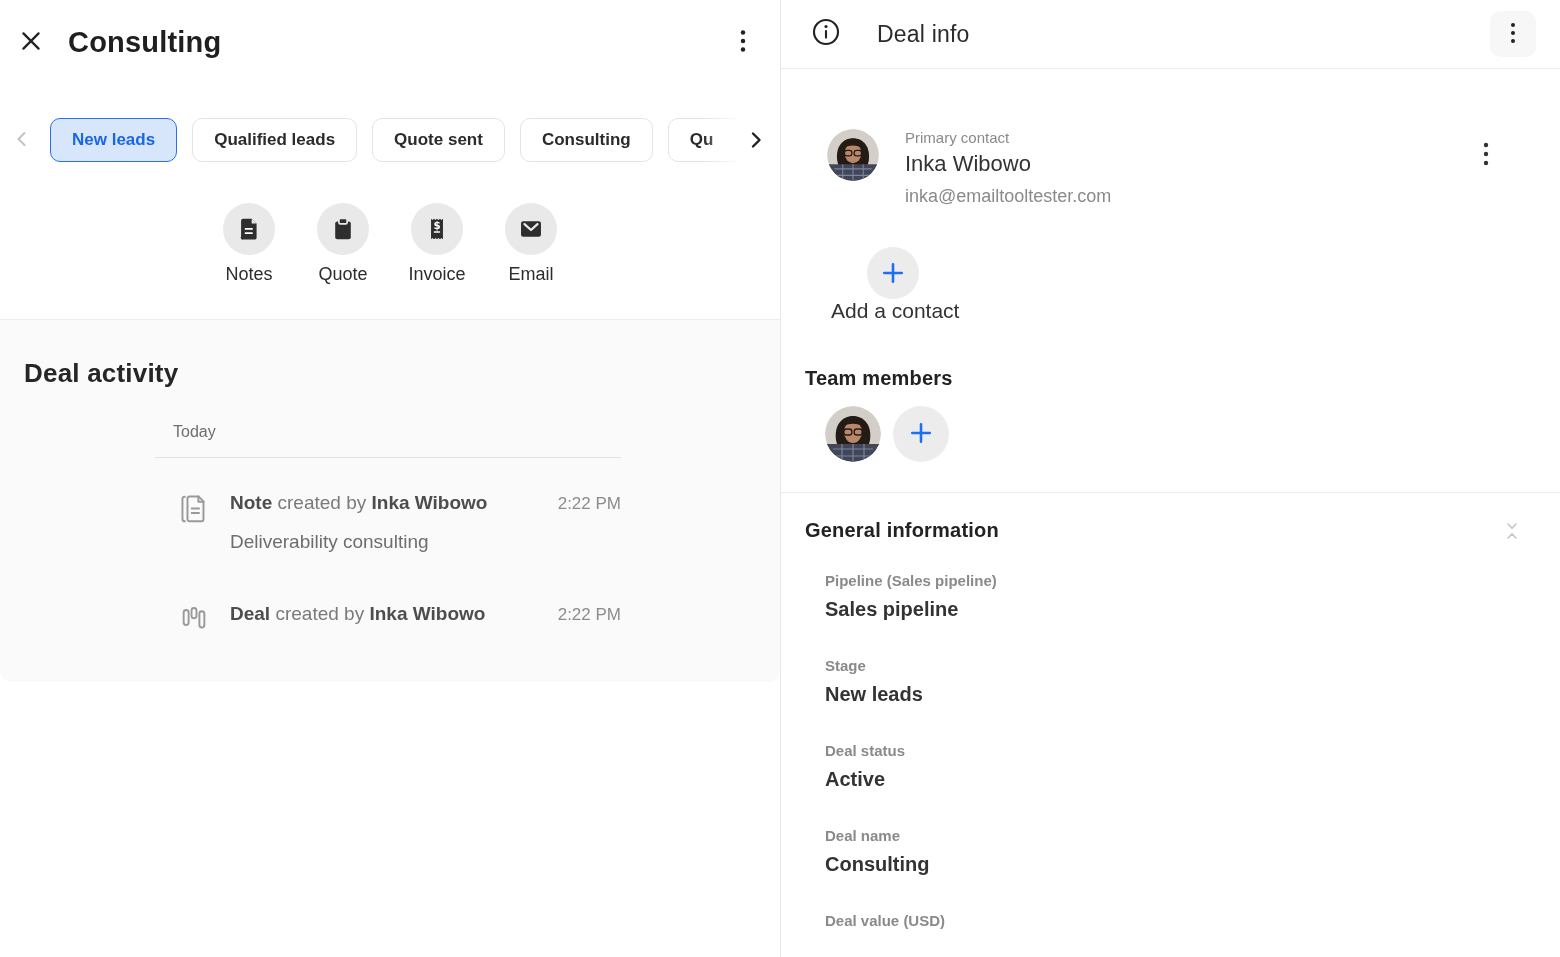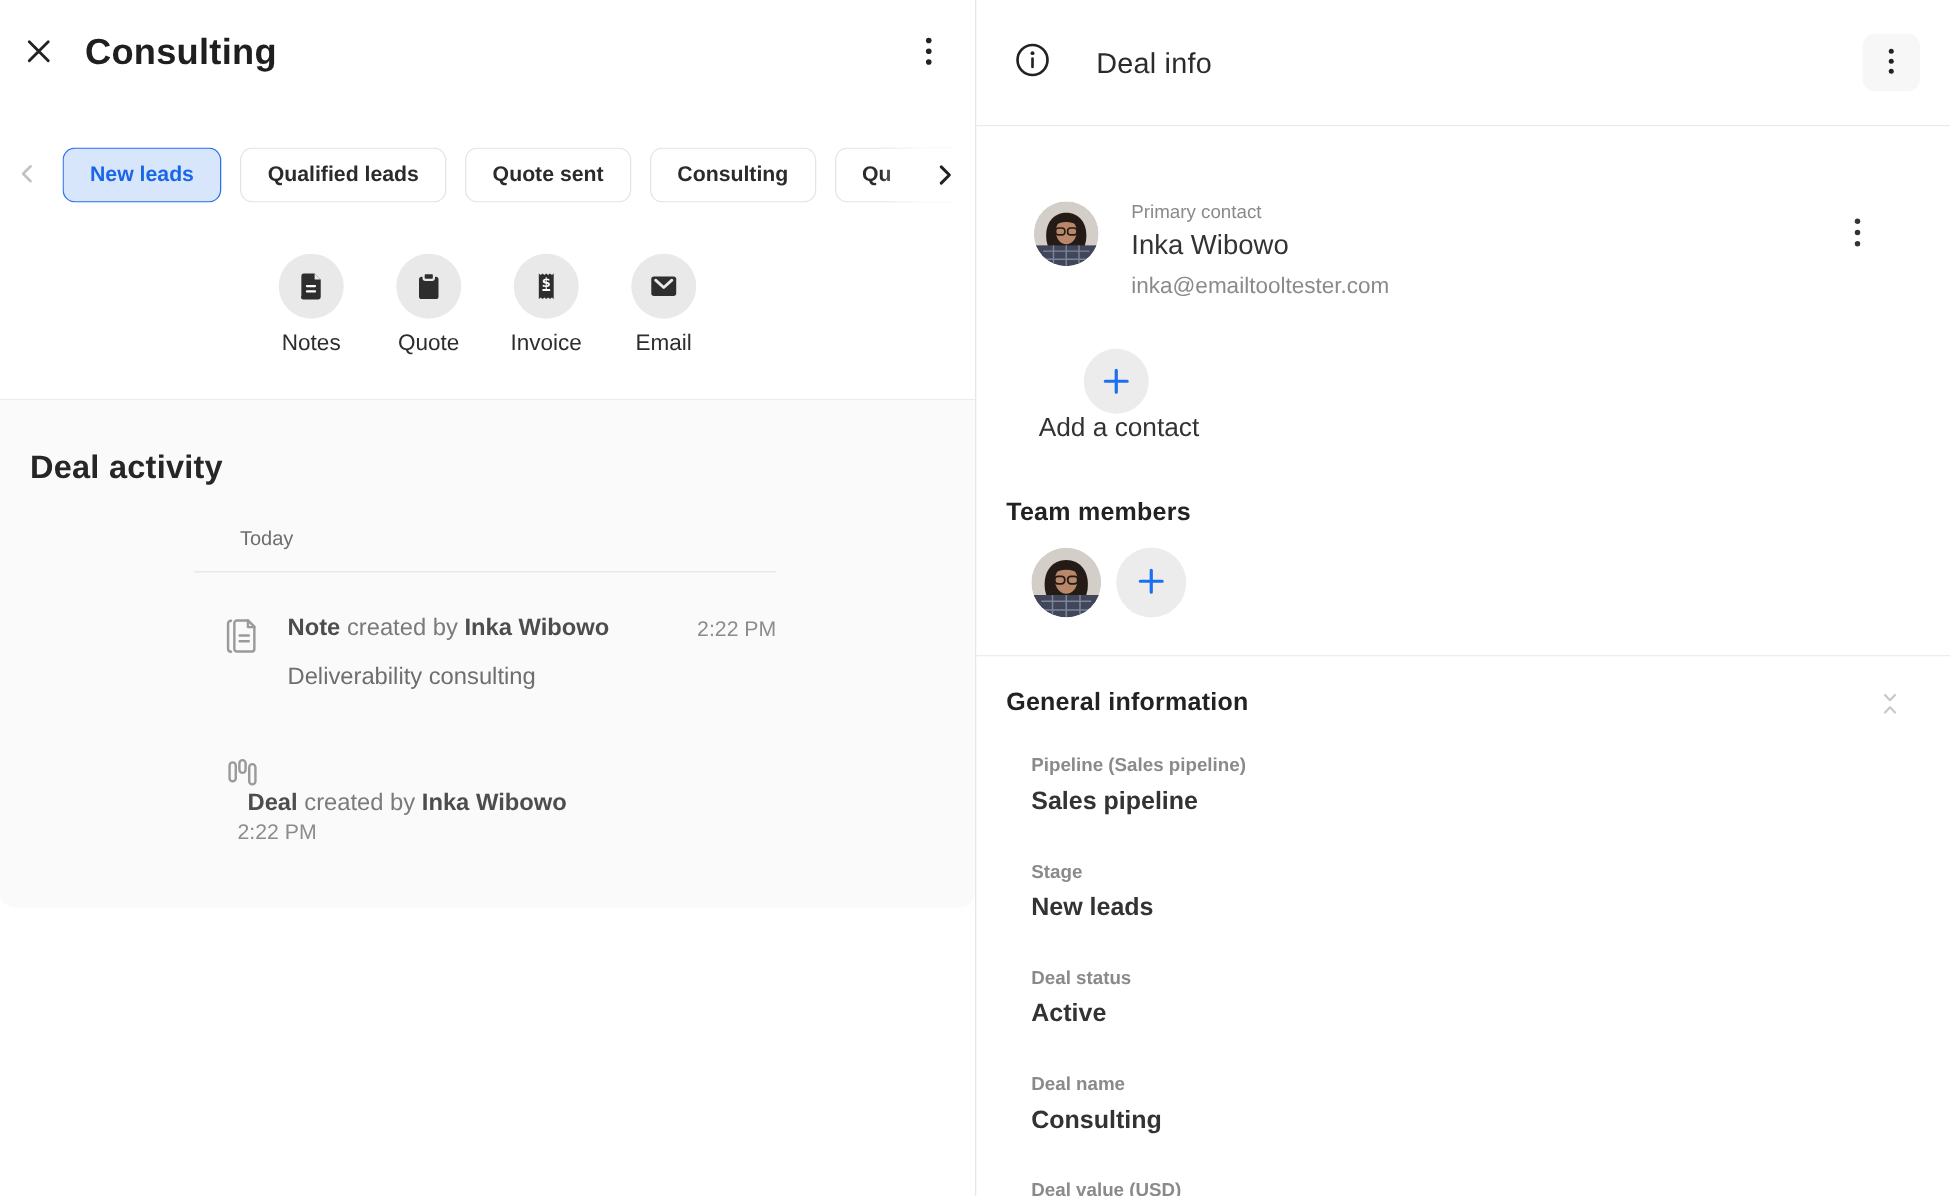--- a/index.html
+++ b/index.html
@@ -27,35 +27,35 @@
 
   .actions-row { margin-top:40px; display:flex; justify-content:center; gap:34px; }
   .action { display:flex; flex-direction:column; align-items:center; min-width:60px; background:none; border:none; cursor:pointer; font-family:inherit; }
   .action-circle { width:52px; height:52px; border-radius:50%; background:#e9e9e9; display:flex; align-items:center; justify-content:center; }
   .action-label { margin-top:9px; font-size:18px; color:#2d2d2d; }
 
   .activity-card { margin-top:34px; background:#fafafa; border-top:1px solid #ececec;
                    border-radius:0 0 12px 12px; padding:38px 24px 50px; }
   .activity-heading { font-size:26px; font-weight:700; color:#262626; letter-spacing:.2px; }
   .timeline { margin:34px 0 0 131px; width:466px; }
-  .timeline-label { font-size:16px; color:#6e6e6e; margin-left:37px; }
+  .timeline-label { font-size:16px; color:#6e6e6e; margin-left:18px; }
   .timeline-rule { border:none; border-top:1px solid #e3e3e3; margin-top:16px; }
   .act-item { display:flex; align-items:flex-start; margin-left:23px; }
   .act-item.first { margin-top:34px; }
-  .act-item.second { margin-top:50px;flex-direction:column; }
+  .act-item.second { margin-top:50px; }
   .act-icon { flex:none; width:32px; display:flex; justify-content:center; padding-top:1px; }
   .act-body { flex:1; margin-left:20px; }
   .act-line { font-size:19px; color:#7a7a7a; }
   .act-line b { color:#4d4d4d; font-weight:700; }
   .act-detail { margin-top:17px; font-size:19px; color:#6e6e6e; }
   .act-time { font-size:17px; color:#8c8c8c; margin-left:12px; white-space:nowrap; padding-top:2px; }
 
   
   .right { width:780px; flex:none; border-left:1px solid #e7e7e7; display:flex; flex-direction:column; background:#fff; }
-  .rp-header { display:flex; align-items:center; padding:0 24px 0 30px; height:101px; border-bottom:1px solid #ececec; flex:none; }
+  .rp-header { display:flex; align-items:center; padding:0 24px 0 30px; height:69px; border-bottom:1px solid #ececec; flex:none; }
   .rp-title { font-size:23px; color:#2b2b2b; margin-left:36px; letter-spacing:.2px; }
   .rp-kebab-btn { width:46px; height:46px; border-radius:10px; background:#f7f7f7; border:none; cursor:pointer;
                   display:flex; align-items:center; justify-content:center; }
   .rp-body { padding:30px 24px 0; flex:1; overflow:hidden; }
 
   .section-heading { font-size:20px; font-weight:700; color:#222; letter-spacing:.2px; }
   .contact-row { display:flex; align-items:flex-start; margin-top:30px; }
   .avatar52 { width:52px; height:52px; flex:none; margin-left:22px; border-radius:50%; overflow:hidden; }
   .contact-info { margin-left:26px; flex:1; }
   .contact-role { font-size:15px; color:#8a8a8a; }

